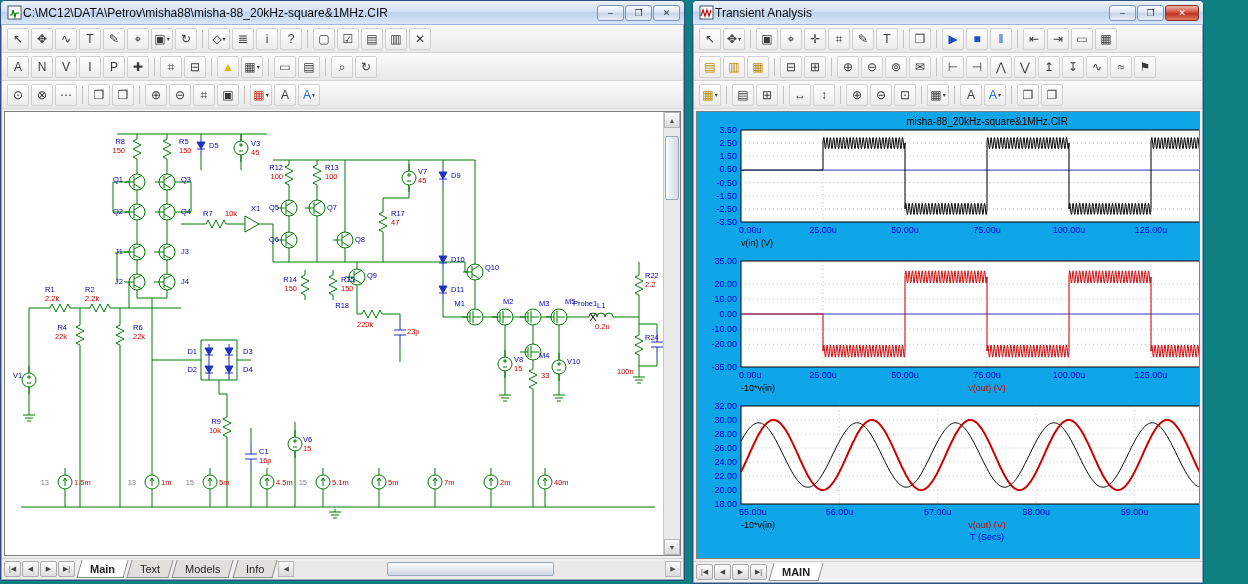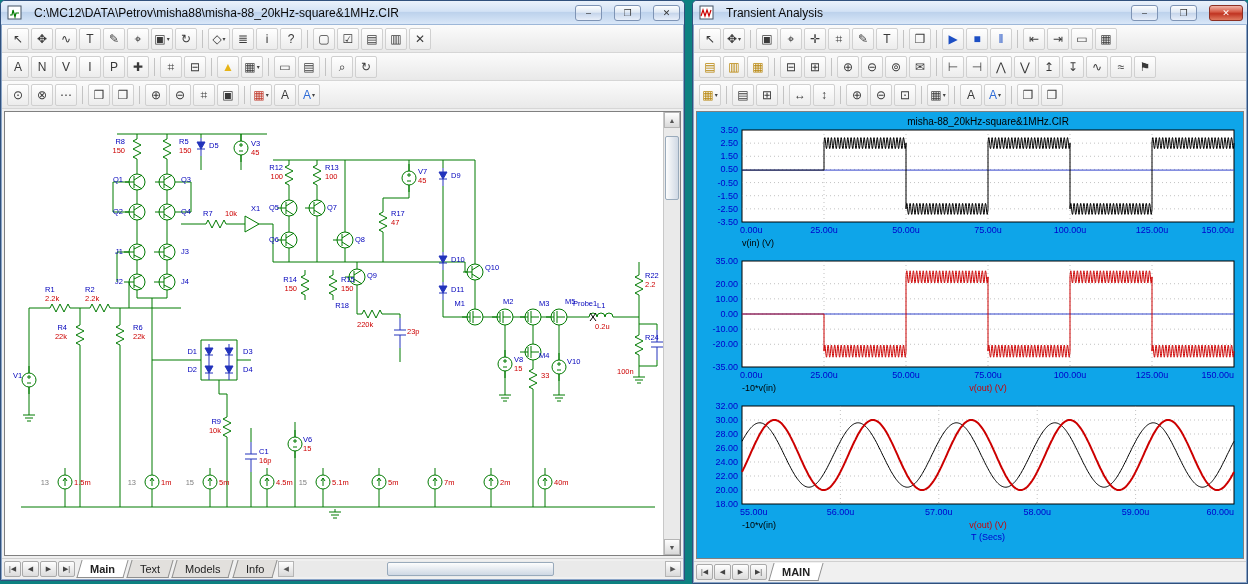--- a/index.html
+++ b/index.html
@@ -1,22 +1,22 @@
 <!DOCTYPE html>
 <html><head>
 <meta charset="utf-8">
 <style>
   *{margin:0;padding:0;box-sizing:border-box;}
   html,body{width:1248px;height:584px;overflow:hidden;}
   body{background:#0d8181;font-family:"Liberation Sans",sans-serif;position:relative;font-size:12px;}
   .window{position:absolute;top:0;background:#aec6e6;border:1px solid #30507c;border-radius:5px 5px 0 0;
           box-shadow:inset 0 0 0 2px #cddcf0;display:flex;flex-direction:column;}
   .window.left{left:0;width:685px;height:581px;}
-  .window.right{left:692px;width:556px;height:584px;}
-  .titlebar{height:24px;display:flex;align-items:center;gap:12px;padding:0 4px 0 6px;
+  .window.right{left:692px;width:512px;height:584px;}
+  .titlebar{height:24px;display:flex;align-items:center;gap:1px;padding:0 4px 0 6px;
             background:linear-gradient(#eaf2fb 0%,#d3e2f5 45%,#bdd2ec 50%,#d9e7f8 100%);
             border-radius:4px 4px 0 0;border-bottom:1px solid #9db7d8;flex:0 0 auto;}
   .titlebar .title{flex:1;color:#0a0a0a;font-size:12px;white-space:nowrap;overflow:hidden;}
   .winicon{width:15px;height:15px;display:inline-flex;}
   .capbtn{width:27px;height:16px;border:1px solid #7e94b5;border-radius:3px;display:flex;align-items:center;
           justify-content:center;font-size:9px;color:#333;
           background:linear-gradient(#fdfefe,#dfe8f4 45%,#c4d4ea 50%,#e8effa);}
   .capbtn.close-red{width:34px;color:#fff;border-color:#8c2f23;
           background:linear-gradient(#f0b4a8 0%,#d8604c 40%,#c03422 55%,#e07a60 100%);}
   .winbody{flex:1;display:flex;flex-direction:column;background:#f0f0f0;border:1px solid #8aa5c8;border-top:none;min-height:0;}

